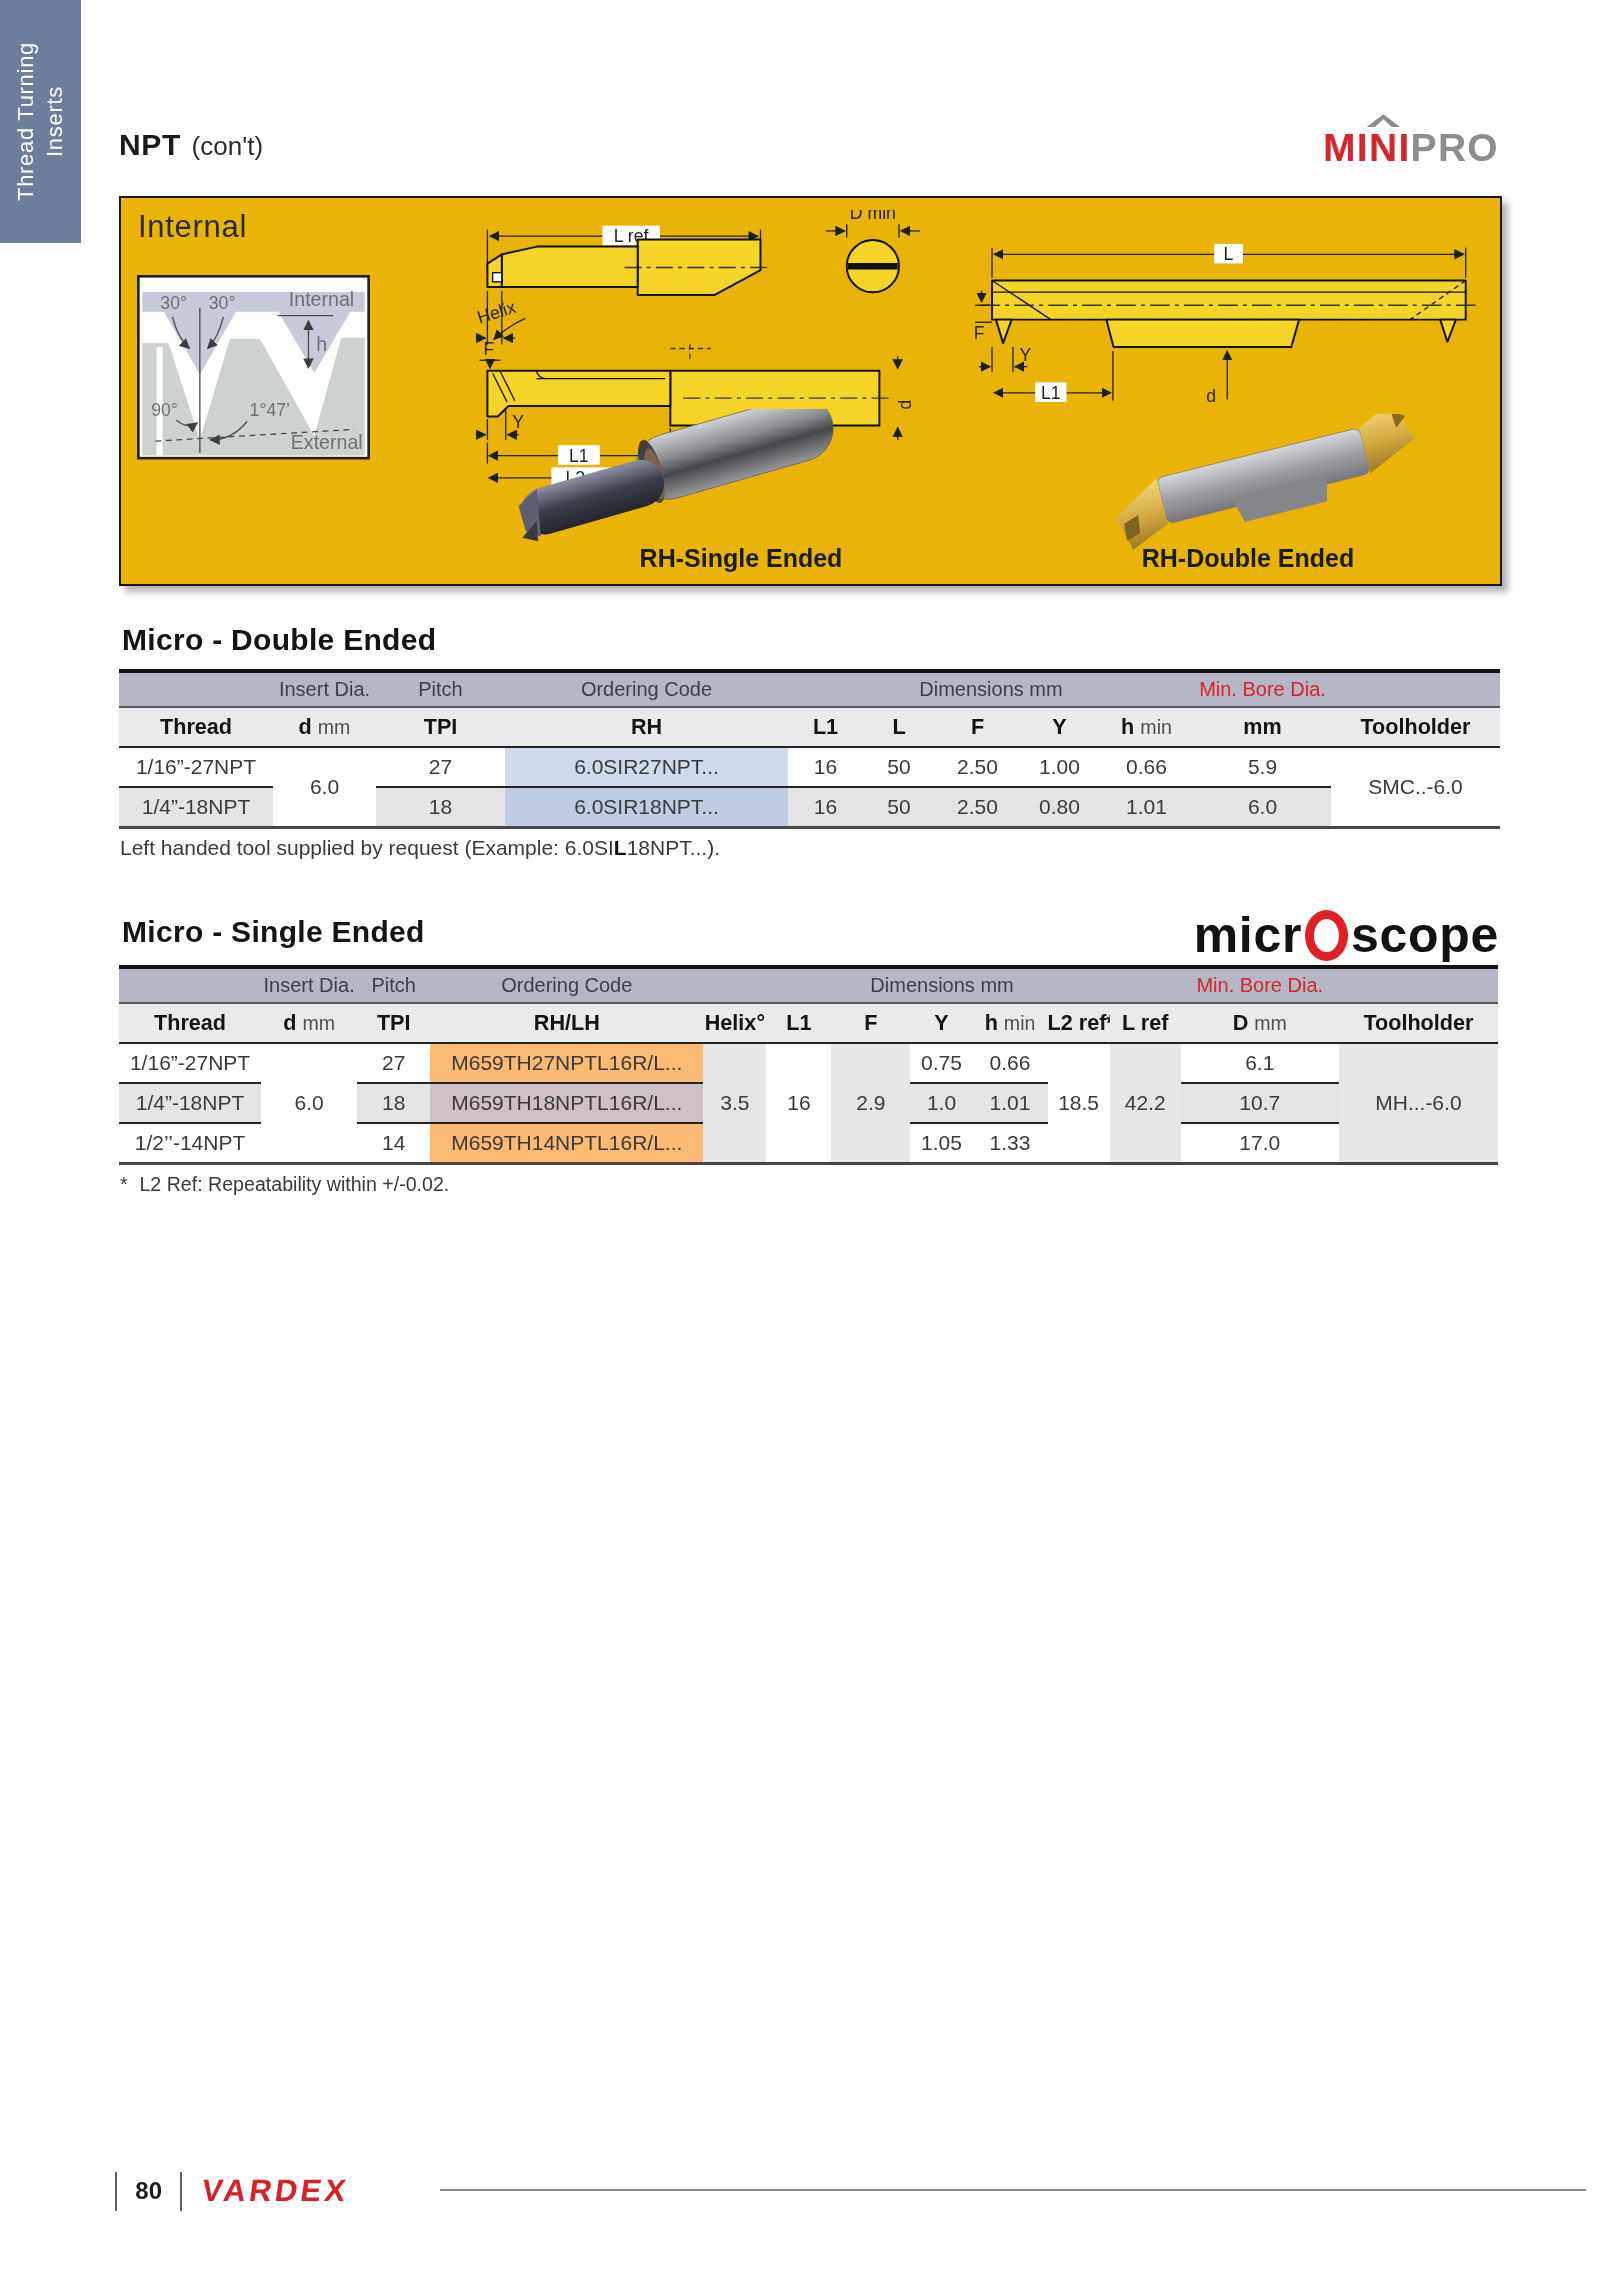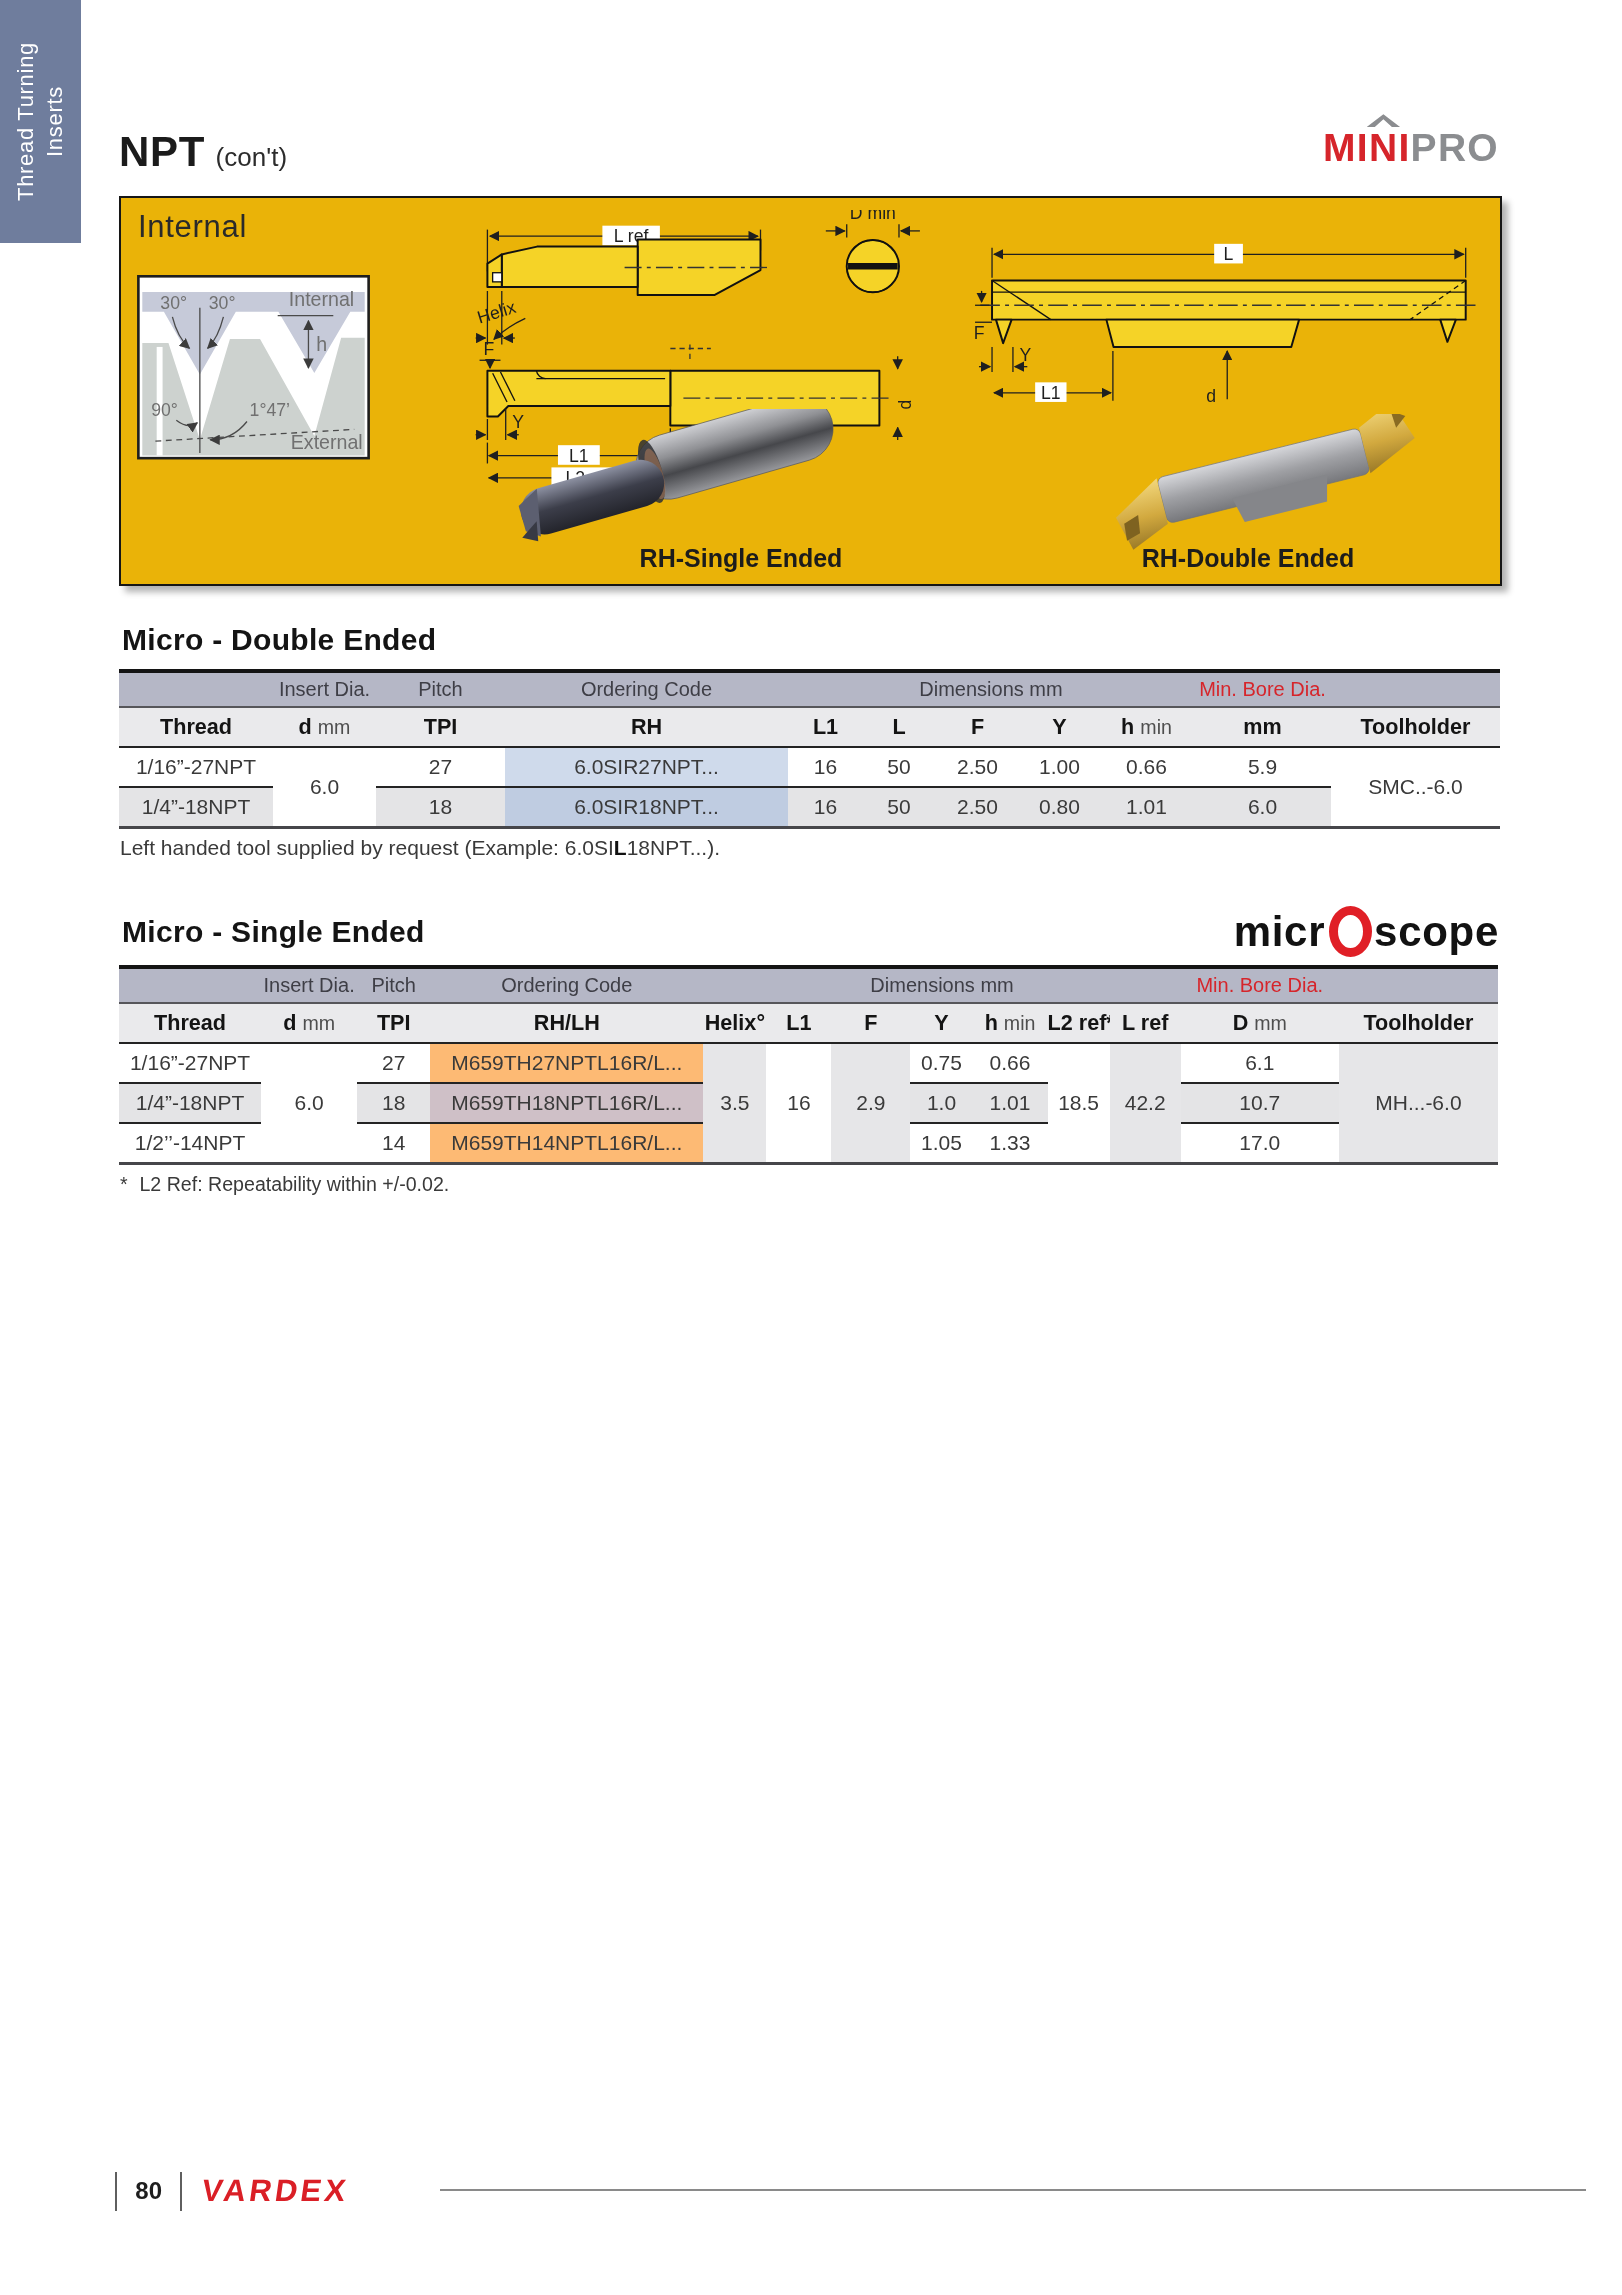--- a/index.html
+++ b/index.html
@@ -8,21 +8,21 @@
 
   
   .sidebar-tab{position:absolute;left:0;top:0;width:81px;height:243px;background:#6f7d9d;}
   .sidebar-vwrap{position:absolute;left:0;top:0;width:243px;height:81px;
     transform:rotate(-90deg) translateX(-243px);transform-origin:0 0;
     display:flex;flex-direction:column;align-items:center;justify-content:center;
     color:#fff;font-size:22px;line-height:1.28;letter-spacing:0.7px;}
 
   
   .title-row{position:absolute;left:119px;top:128px;display:flex;align-items:baseline;}
-  .npt-title{font-size:42px;font-weight:700;color:#1b1b1b;letter-spacing:0.7px;}
+  .npt-title{font-size:30px;font-weight:700;color:#1b1b1b;letter-spacing:0.7px;}
   .npt-sub{font-size:26px;color:#2c2c2c;margin-left:10.5px;}
 
   .brand-minipro{position:absolute;top:126px;right:124px;font-size:39px;font-weight:700;
     letter-spacing:1.3px;display:flex;}
   .brand-red{color:#d6252b;}
   .brand-gray{color:#8b8d90;}
   .brand-nwrap{position:relative;display:inline-block;color:#d6252b;}
   .brand-tri{position:absolute;left:-2.6px;top:-11.8px;width:34px;height:13px;background:#8b8d90;
     clip-path:polygon(0 100%,50% 0,100% 100%,76% 100%,50% 38%,24% 100%);}
 
@@ -37,21 +37,21 @@
   .cap-double{left:957px;}
   .svg-abs{position:absolute;}
 
   
   .section-heading{position:absolute;left:122px;font-size:30px;font-weight:700;color:#141414;letter-spacing:0.3px;}
   .h-t1{top:623px;}
   .h-t2{top:915px;}
 
   
   .mlogo{position:absolute;right:124px;top:906px;display:flex;align-items:center;
-    font-size:42px;font-weight:700;color:#121212;letter-spacing:0.7px;}
+    font-size:50px;font-weight:700;color:#121212;letter-spacing:0.7px;}
   .mlogo-oring{display:inline-block;width:25px;height:33px;border:9.2px solid #e01f26;
     border-radius:50%;margin:0 2.6px 0 3.3px;}
 
   
   .tblwrap{position:absolute;left:119px;}
   .t1wrap{top:669px;}
   .t2wrap{top:965px;}
   table.cat{border-collapse:collapse;table-layout:fixed;width:1379px;
     border-top:4.6px solid #141414;border-bottom:3.3px solid #46464a;}
   table.cat th,table.cat td{padding:0;text-align:center;overflow:hidden;white-space:nowrap;}

